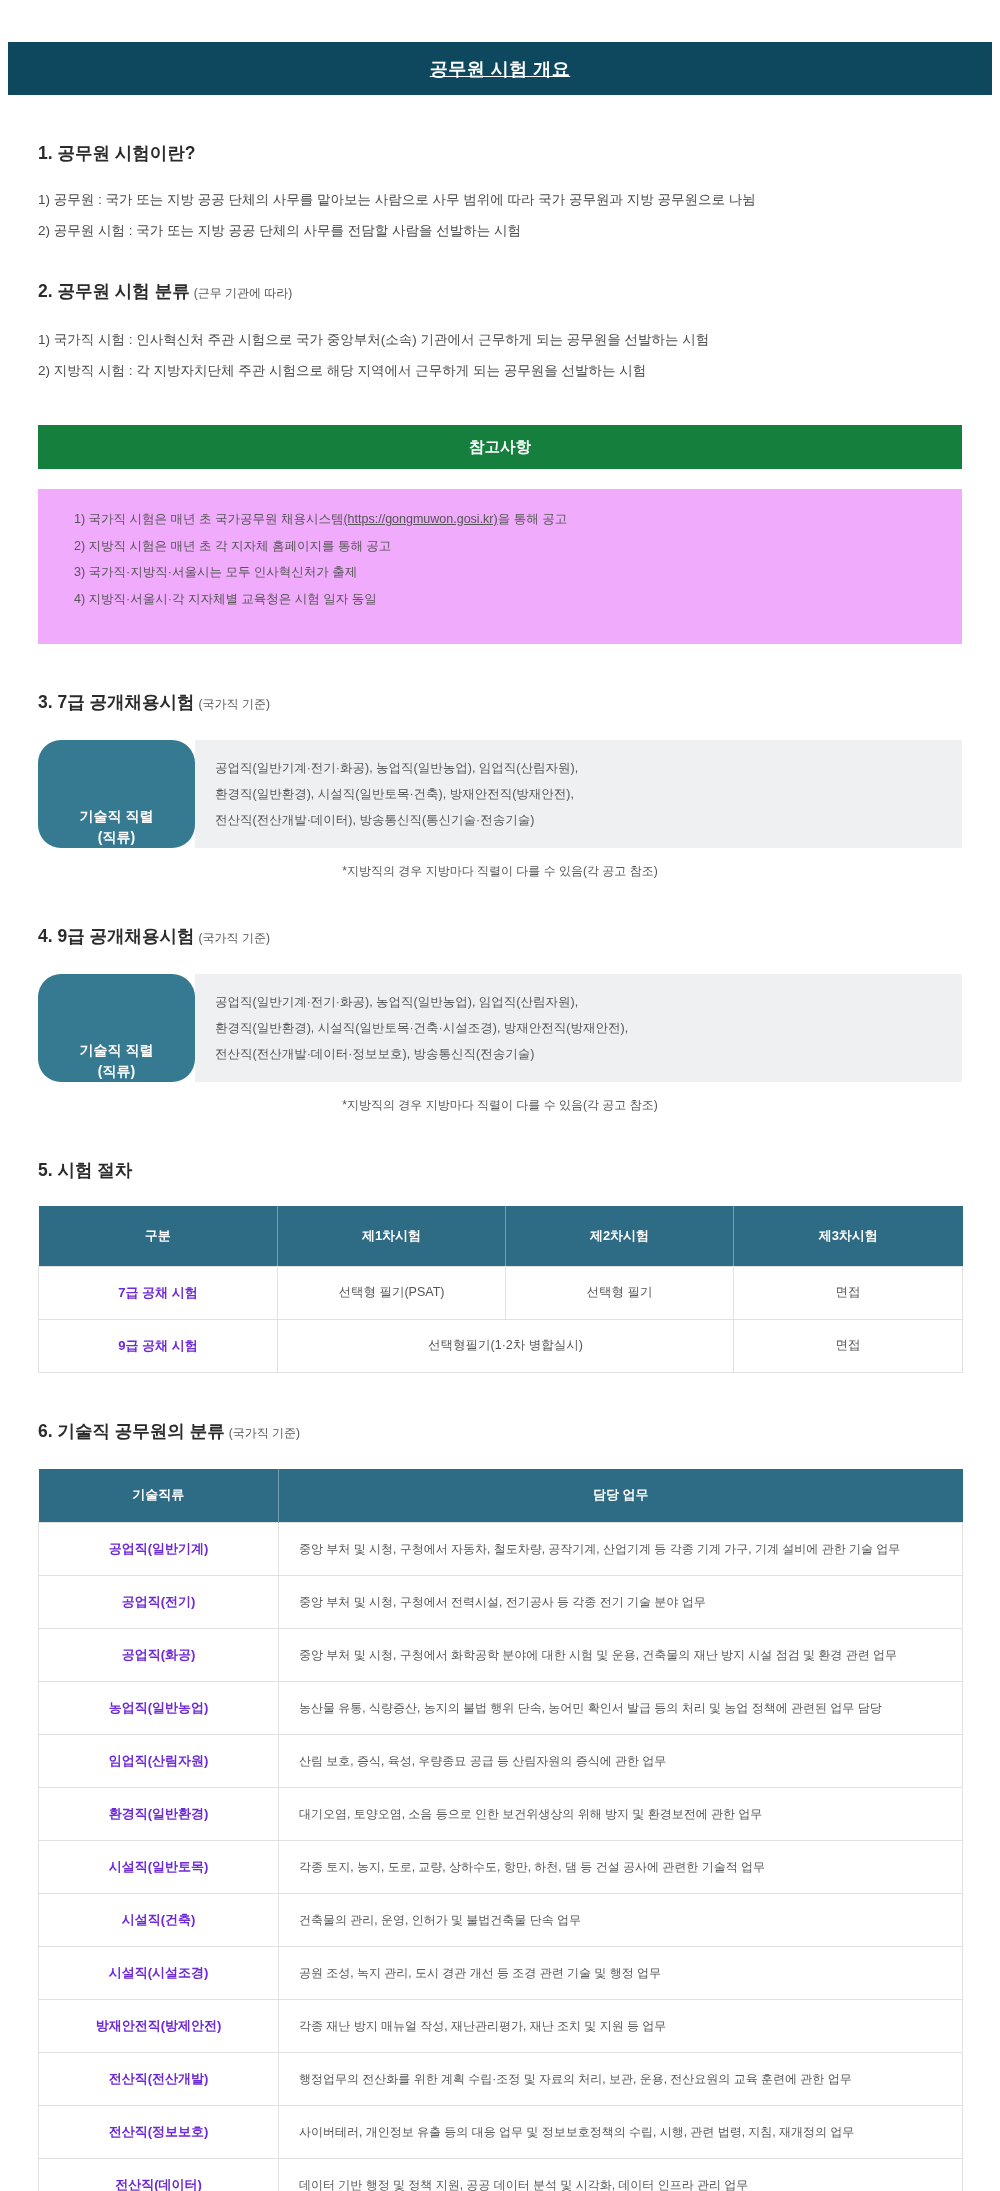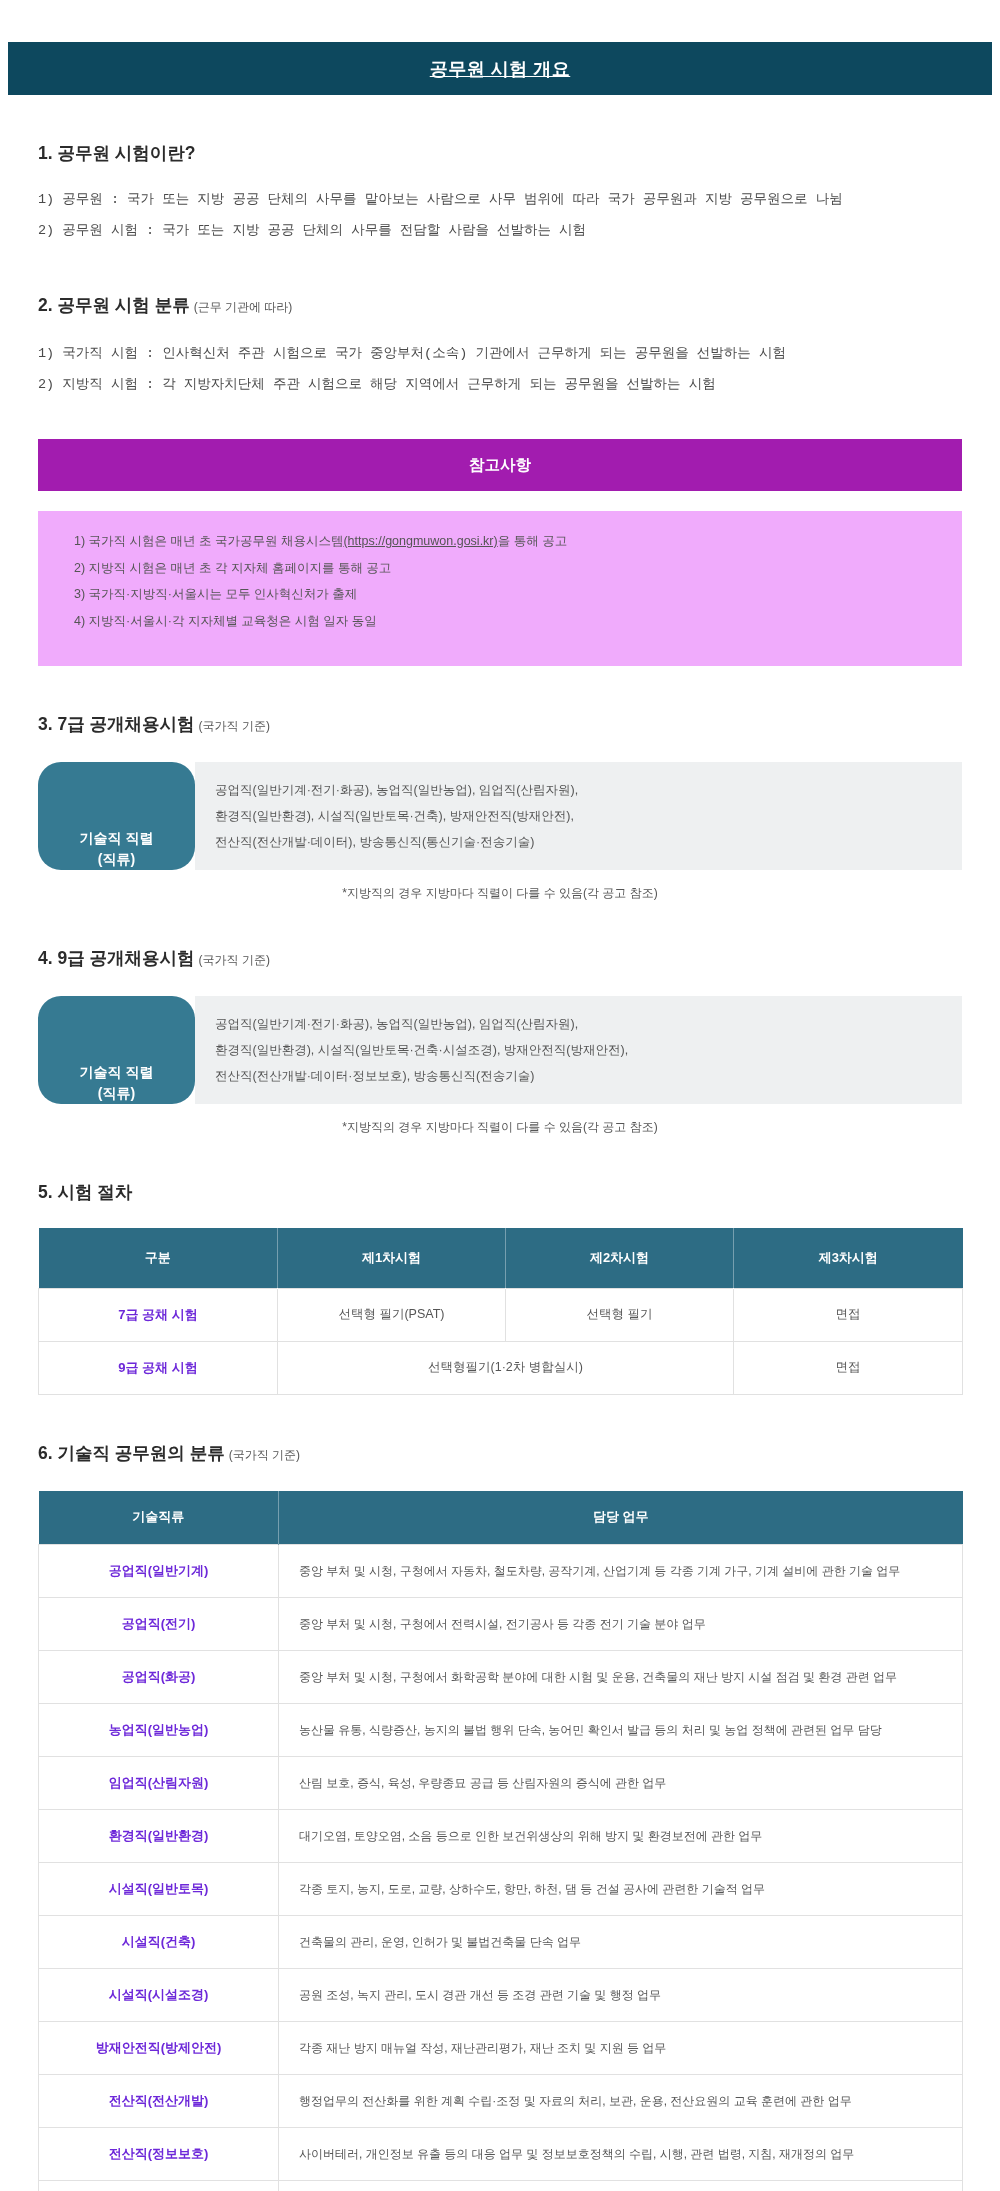--- a/index.html
+++ b/index.html
@@ -28,27 +28,26 @@
   .sec-heading {
     font-size: 17.5px; font-weight: 700; color: #2b2b2b;
     margin: 46px 0 0 0; line-height: 24px;
   }
   .sec-note { font-size: 12px; font-weight: 400; color: #555; margin-left: 4px; }
 
   .item-list { margin-top: 26px; }
   .body-item {
     font-size: 13.5px; color: #4a4a4a; line-height: 17px;
     margin: 0 0 14px 0;
-    font-family: Liberation Mono, monospace;
   }
 
   
   .notice { margin-top: 46px; }
   .notice-header {
-    height: 52px; background: #a21caf; color: #fff;
+    height: 44px; background: #15803d; color: #fff;
     display: flex; align-items: center; justify-content: center;
     font-size: 15.5px; font-weight: 700;
   }
   .notice-body {
     background: #f0abfc; padding: 17px 36px 32px 36px; margin-top: 20px;
   }
   .notice-body p {
     margin: 0; font-size: 12.5px; color: #555; line-height: 26.5px;
   }
   .link-underline { text-decoration: underline; color: #555; }
@@ -103,21 +102,21 @@
 
     <section>
       <h2 class="sec-heading">1. 공무원 시험이란?</h2>
       <div class="item-list">
         <p class="body-item">1) 공무원 : 국가 또는 지방 공공 단체의 사무를 맡아보는 사람으로 사무 범위에 따라 국가 공무원과 지방 공무원으로 나뉨</p>
         <p class="body-item">2) 공무원 시험 : 국가 또는 지방 공공 단체의 사무를 전담할 사람을 선발하는 시험</p>
       </div>
     </section>
 
     <section>
-      <h2 class="sec-heading" style="margin-top:54px;">
+      <h2 class="sec-heading" style="margin-top:40px;">
         <span>2. 공무원 시험 분류</span><span class="sec-note">(근무 기관에 따라)</span>
       </h2>
       <div class="item-list">
         <p class="body-item">1) 국가직 시험 : 인사혁신처 주관 시험으로 국가 중앙부처(소속) 기관에서 근무하게 되는 공무원을 선발하는 시험</p>
         <p class="body-item">2) 지방직 시험 : 각 지방자치단체 주관 시험으로 해당 지역에서 근무하게 되는 공무원을 선발하는 시험</p>
       </div>
     </section>
 
     <div class="notice">
       <div class="notice-header">참고사항</div>

